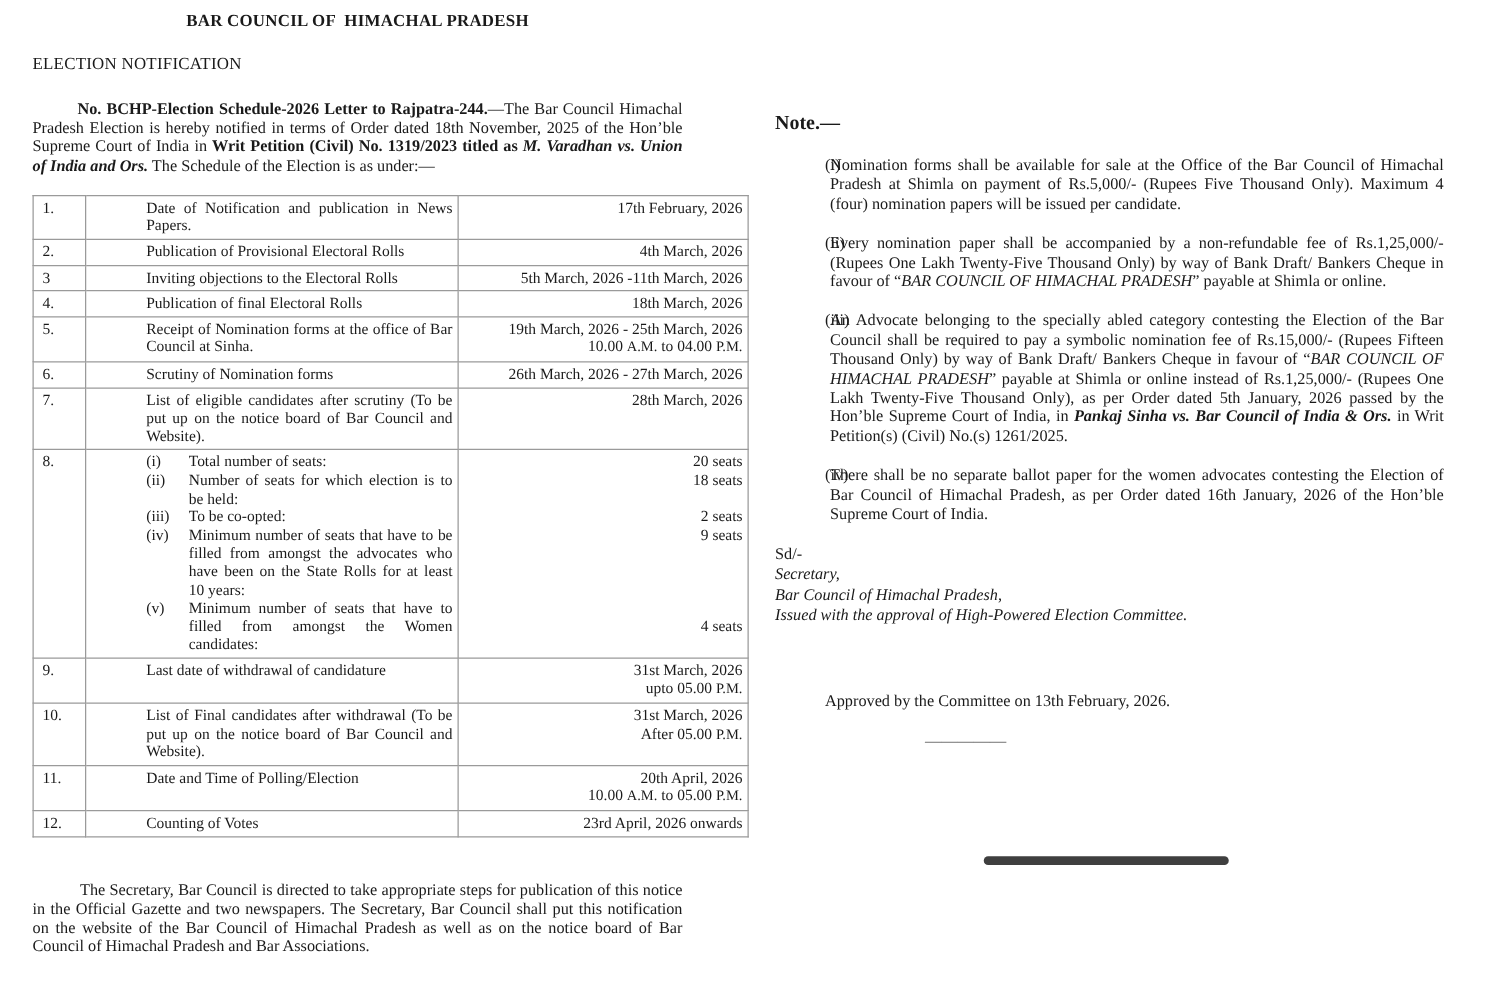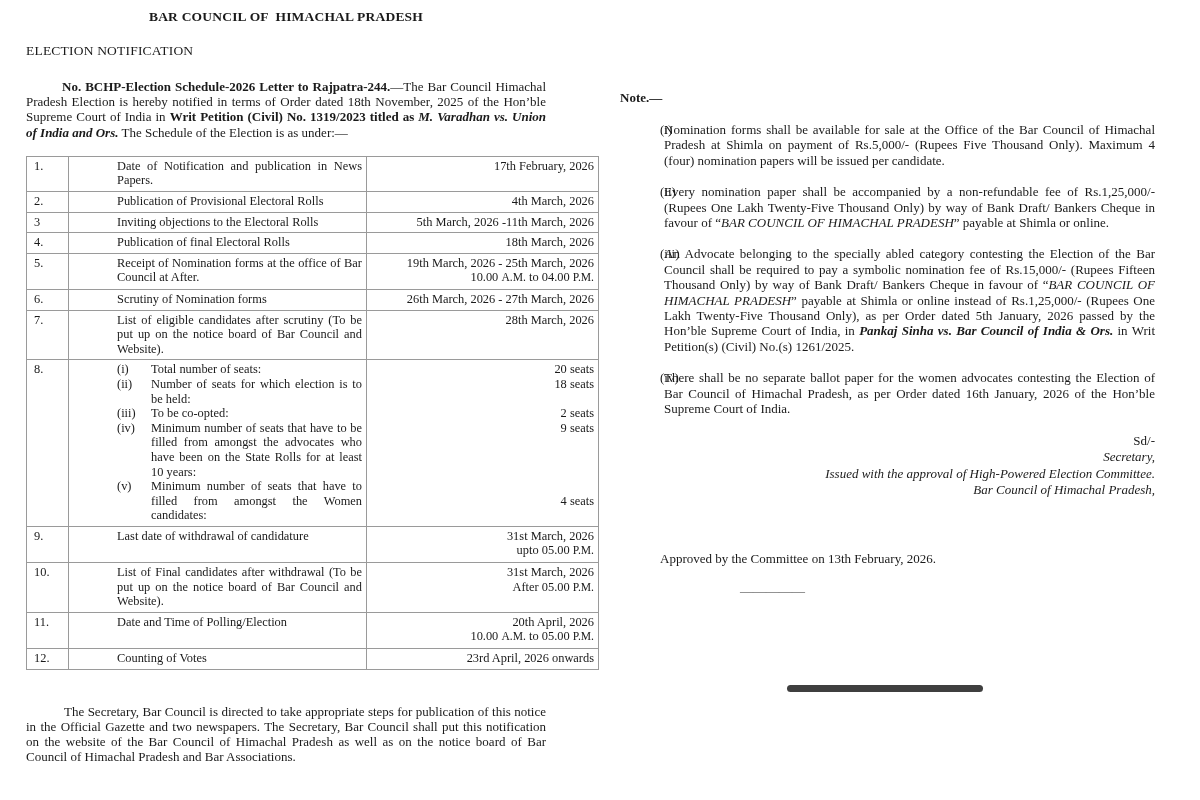--- a/index.html
+++ b/index.html
@@ -110,21 +110,21 @@
     margin-top: 34px;
     font-size: 13px;
     line-height: 15.2px;
     text-align: justify;
     text-indent: 38px;
   }
 
   
   .note-label {
     font-weight: bold;
-    font-size: 13px;
+    font-size: 16px;
     margin-left: 0px;
   }
   ol.notes {
     list-style: none;
     margin: 16px 0 0 0;
     padding: 0;
   }
   ol.notes > li {
     display: flex;
     margin-bottom: 16px;
@@ -139,21 +139,21 @@
     text-align: left;
   }
   ol.notes > li .body {
     flex: 1 1 auto;
     text-align: justify;
     text-align-last: left;
   }
 
   .signature {
     margin-top: 14px;
-    text-align: right;
+    text-align: left;
     font-size: 13px;
     line-height: 16.5px;
     font-style: italic;
   }
   .signature .sd { font-style: normal; }
 
   .approved {
     margin-top: 52px;
     margin-left: 40px;
     font-size: 13px;
@@ -212,21 +212,21 @@
           </tr>
 
           <tr>
             <td class="c-sn">4.</td>
             <td class="c-item">Publication of final Electoral Rolls</td>
             <td class="c-date">18th March, 2026</td>
           </tr>
 
           <tr>
             <td class="c-sn">5.</td>
-            <td class="c-item">Receipt of Nomination forms at the office of Bar Council at After.</td>
+            <td class="c-item">Receipt of Nomination forms at the office of Bar Council at Sinha.</td>
             <td class="c-date">
               <div>19th March, 2026 - 25th March, 2026</div>
               <div><span>10.00 </span><span class="sc">A.M.</span><span> to 04.00 </span><span class="sc">P.M.</span></div>
             </td>
           </tr>
 
           <tr>
             <td class="c-sn">6.</td>
             <td class="c-item">Scrutiny of  Nomination forms</td>
             <td class="c-date">26th March, 2026 - 27th March, 2026</td>
@@ -341,22 +341,22 @@
       <li>
         <span class="marker">(iv)</span>
         <span class="body"><span>There shall be no separate ballot paper for the women advocates contesting the Election of Bar Council of Himachal Pradesh, as per Order dated 16th January, 2026 of the Hon’ble Supreme Court of India.</span></span>
       </li>
 
     </ol>
 
     <div class="signature">
       <div class="sd">Sd/-</div>
       <div>Secretary,</div>
+      <div>Bar Council of Himachal Pradesh,</div>
       <div>Issued with the approval of  High-Powered Election Committee.</div>
-      <div>Bar Council of Himachal Pradesh,</div>
     </div>
 
     <div class="approved">Approved by the Committee on 13th February, 2026.</div>
     <div class="dashline">—————</div>
   </div>
 
   <div class="dark-bar"></div>
 
 </div>
 

